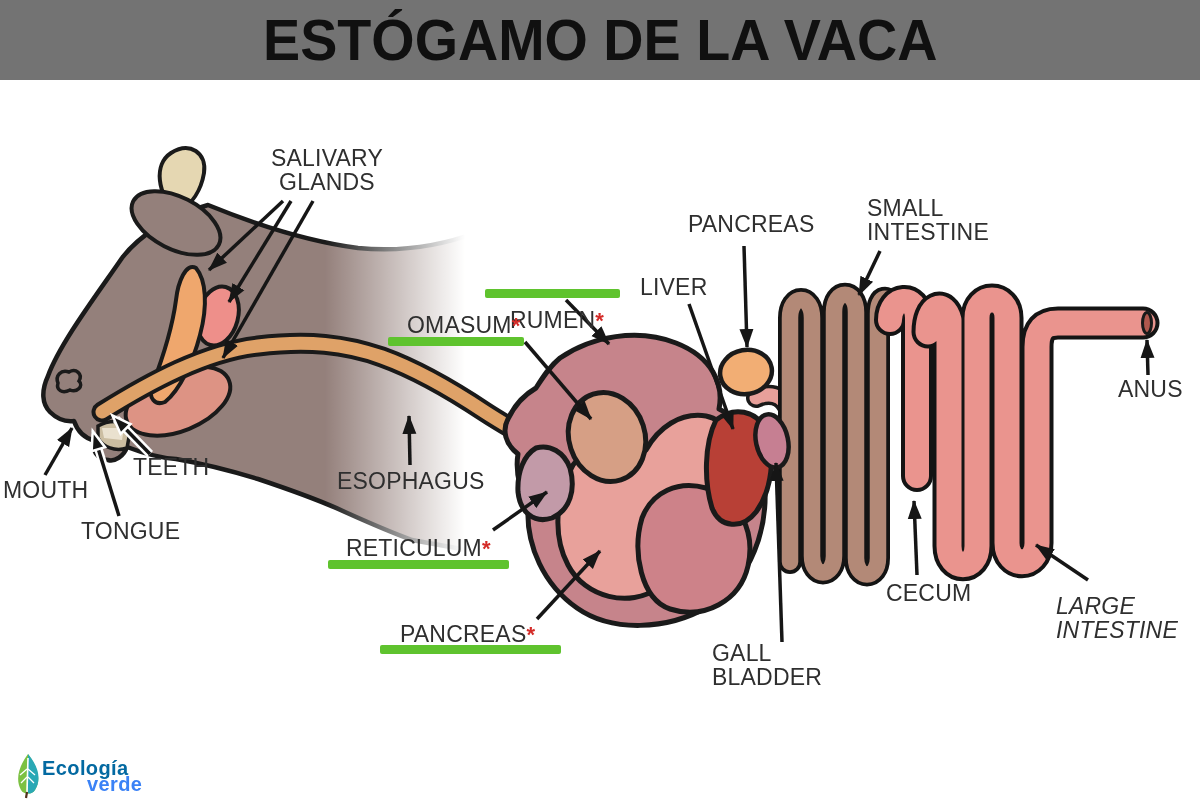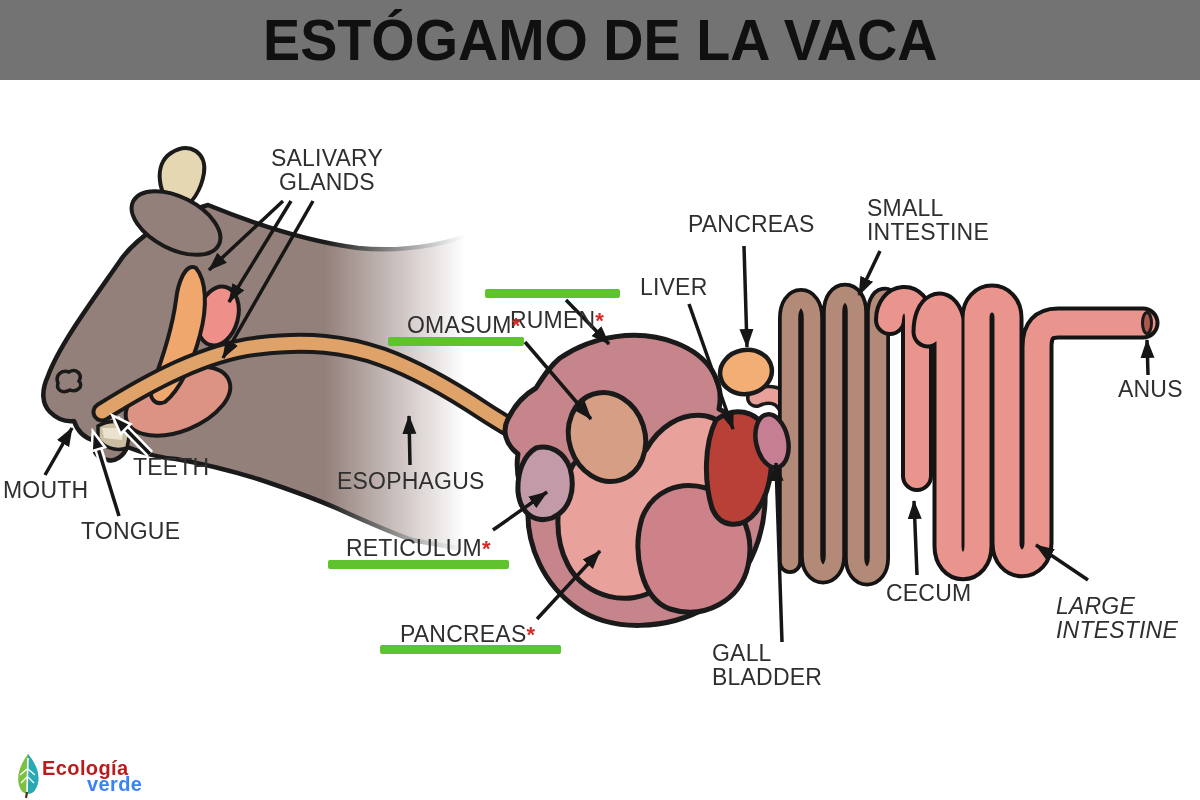--- a/index.html
+++ b/index.html
@@ -17,21 +17,21 @@
     font-family:"Liberation Sans",sans-serif;
   }
   #diagram-svg{position:absolute;left:0;top:0;}
   .lbl{
     position:absolute;font-size:23px;line-height:24px;color:#2f2f2f;
     white-space:pre-line;letter-spacing:.2px;
   }
   .star{color:#d42b28;font-weight:700;font-size:22px;}
   .gbar{position:absolute;height:9px;background:#5fc32e;border-radius:2px;}
   .logo{position:absolute;left:13px;top:748px;width:170px;height:50px;}
-  .logo-w1{position:absolute;left:29px;top:9px;font-size:20px;font-weight:700;color:#b91c1c;letter-spacing:.4px;}
+  .logo-w1{position:absolute;left:29px;top:9px;font-size:20px;font-weight:700;color:#0369a1;letter-spacing:.4px;}
   .logo-w2{position:absolute;left:74px;top:25px;font-size:20px;font-weight:700;color:#3b82f6;letter-spacing:.4px;}
 </style>
 </head>
 <body>
 
 <div class="banner">
   <h1>ESTÓGAMO DE LA VACA</h1>
 </div>
 
 <svg id="diagram-svg" width="1200" height="800" viewBox="0 0 1200 800">

